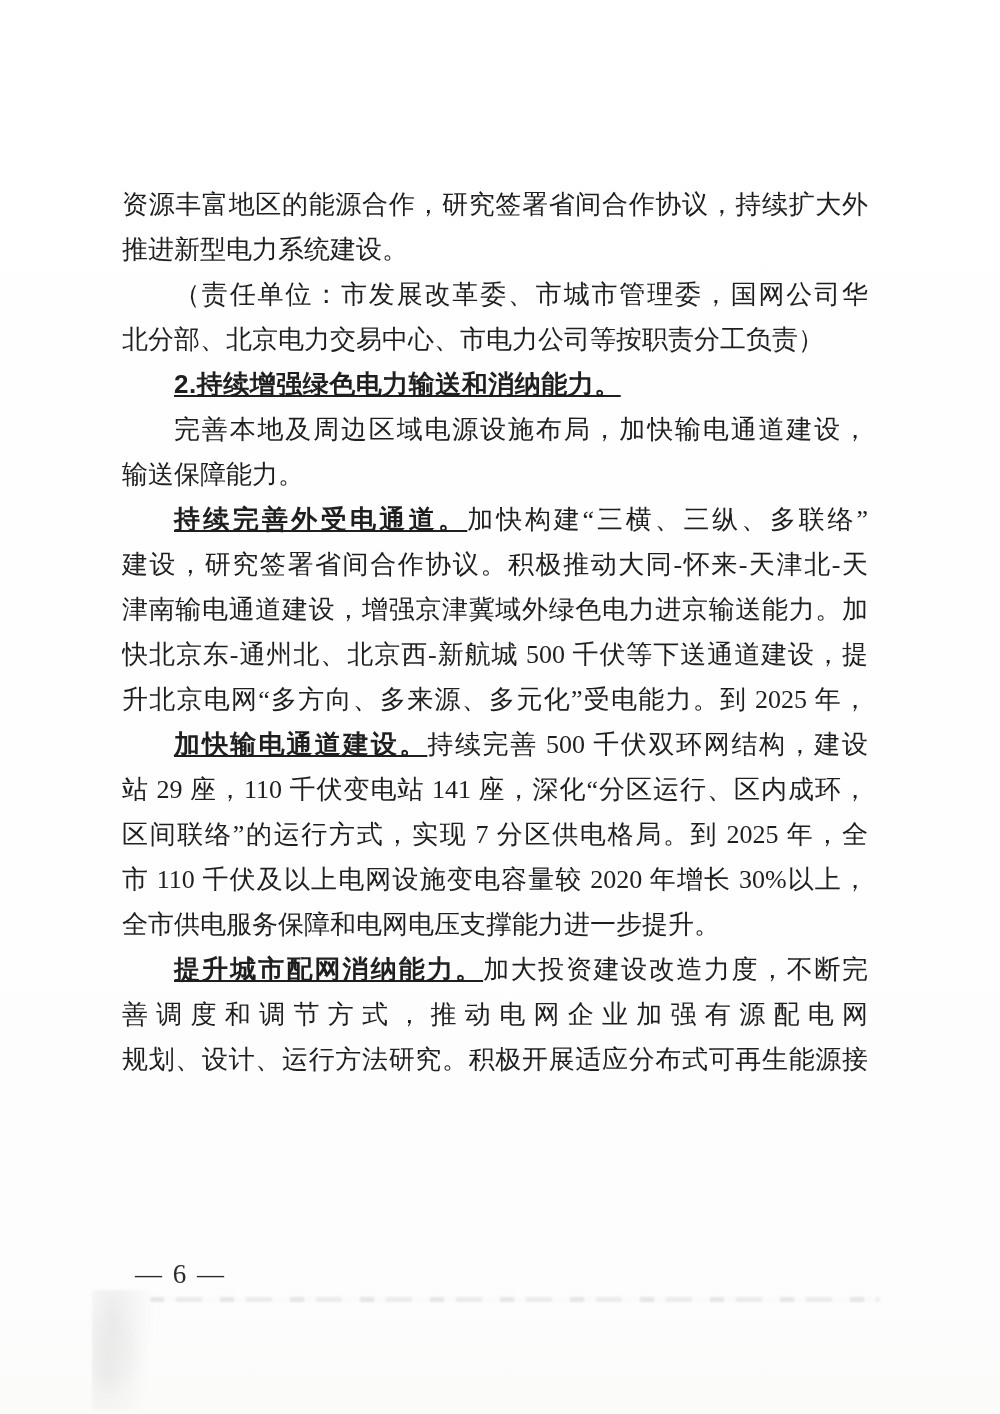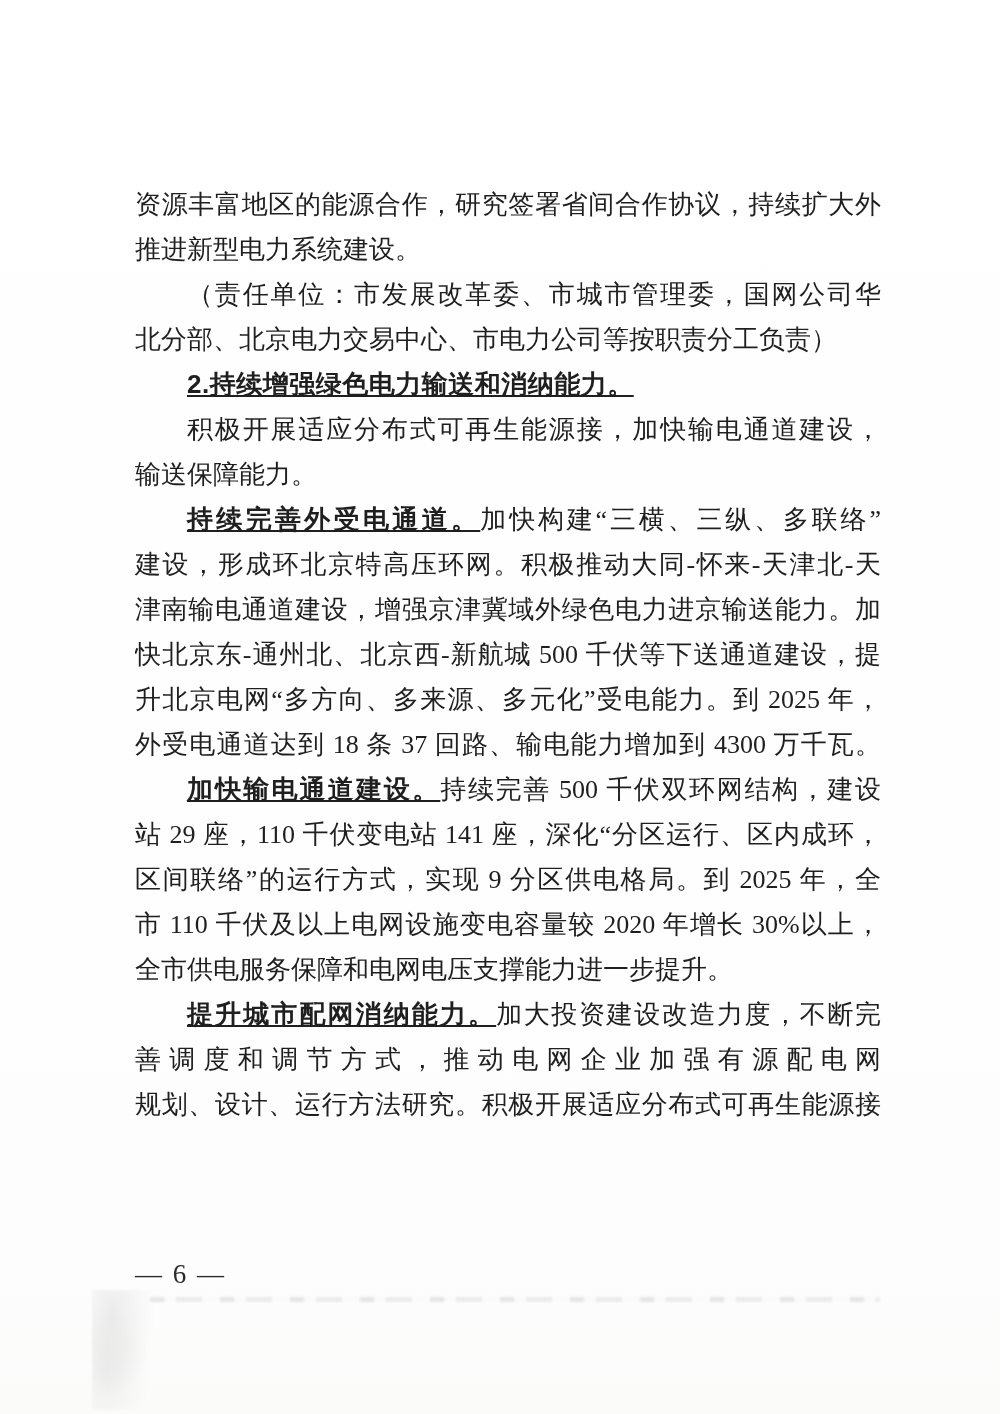--- a/index.html
+++ b/index.html
@@ -10,21 +10,21 @@
     color:#1f1f1f;
     font-family:"Liberation Serif","DejaVu Serif",serif;
     overflow:hidden;
   }
   .page {
     position:absolute; inset:0;
     background:linear-gradient(180deg,#ffffff 0%,#fdfdfd 90%,#fbfbfa 100%);
   }
   .textblock {
     position:absolute;
-    left:135px; top:182px; width:746px;
+    left:122px; top:182px; width:746px;
   }
   .line {
     font-size:26px;
     line-height:45px;
     height:45px;
     word-break:keep-all;
     white-space:pre-wrap;
     overflow:hidden;
   }
   .line.j {
@@ -72,33 +72,32 @@
 
   <main class="textblock">
 
     <div class="line j"><span>资源丰富地区的能源合作，研究签署省间合作协议，持续扩大外</span></div>
     <div class="line"><span>推进新型电力系统建设。</span></div>
     <div class="line ind j"><span>（责任单位：市发展改革委、市城市管理委，国网公司华</span></div>
     <div class="line"><span>北分部、北京电力交易中心、市电力公司等按职责分工负责）</span></div>
 
     <div class="line ind"><span class="lead">2.持续增强绿色电力输送和消纳能力。</span></div>
 
-    <div class="line ind j"><span>积极开展适应分布式可再生能源接，加快输电通道建设，</span></div>
+    <div class="line ind j"><span>完善本地及周边区域电源设施布局，加快输电通道建设，</span></div>
     <div class="line"><span>输送保障能力。</span></div>
 
     <div class="line ind j"><span class="lead">持续完善外受电通道。</span><span>加快构建“三横、三纵、多联络”</span></div>
-    <div class="line j"><span>建设，形成环北京特高压环网。积极推动大同-怀来-天津北-天</span></div>
+    <div class="line j"><span>建设，研究签署省间合作协议。积极推动大同-怀来-天津北-天</span></div>
     <div class="line j"><span>津南输电通道建设，增强京津冀域外绿色电力进京输送能力。加</span></div>
     <div class="line j"><span>快北京东-通州北、北京西-新航城 500 千伏等下送通道建设，提</span></div>
     <div class="line j"><span>升北京电网“多方向、多来源、多元化”受电能力。到 2025 年，</span></div>
-    <div class="line j"><span>外受电通道达到 18 条 37 回路、输电能力增加到 4300 万千瓦。</span></div>
 
     <div class="line ind j"><span class="lead">加快输电通道建设。</span><span>持续完善 500 千伏双环网结构，建设</span></div>
     <div class="line j"><span>站 29 座，110 千伏变电站 141 座，深化“分区运行、区内成环，</span></div>
-    <div class="line j"><span>区间联络”的运行方式，实现 9 分区供电格局。到 2025 年，全</span></div>
+    <div class="line j"><span>区间联络”的运行方式，实现 7 分区供电格局。到 2025 年，全</span></div>
     <div class="line j"><span>市 110 千伏及以上电网设施变电容量较 2020 年增长 30%以上，</span></div>
     <div class="line"><span>全市供电服务保障和电网电压支撑能力进一步提升。</span></div>
 
     <div class="line ind j"><span class="lead">提升城市配网消纳能力。</span><span>加大投资建设改造力度，不断完</span></div>
     <div class="line j"><span>善调度和调节方式，推动电网企业加强有源配电网（主动配电网）</span></div>
     <div class="line j"><span>规划、设计、运行方法研究。积极开展适应分布式可再生能源接</span></div>
 
   </main>
 
   <div class="pagenum">— 6 —</div>

